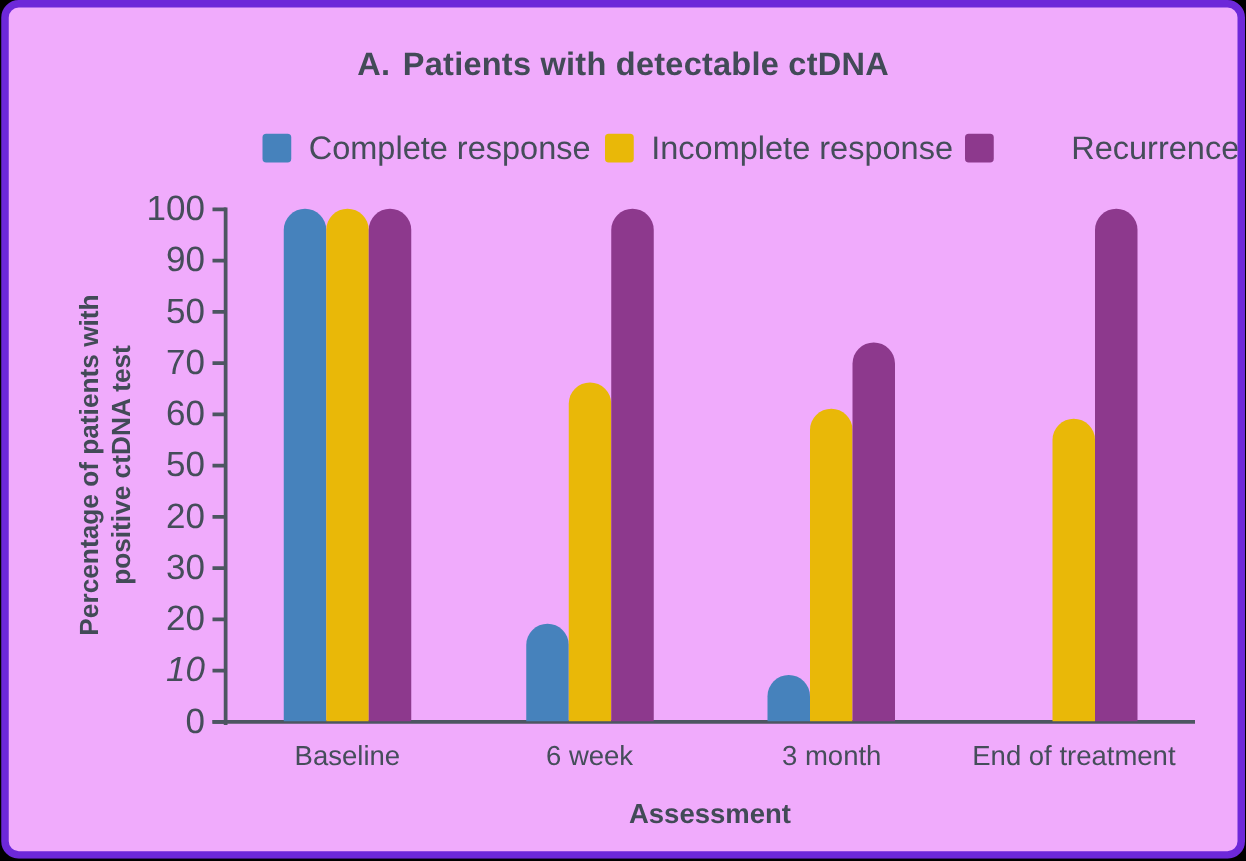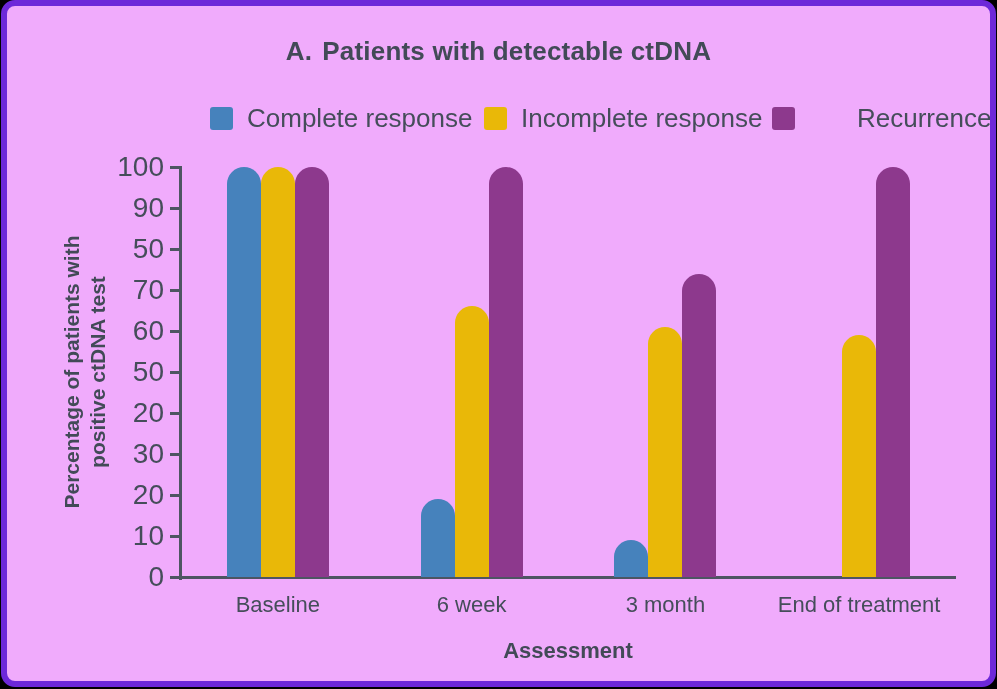--- a/index.html
+++ b/index.html
@@ -72,21 +72,21 @@
     <div class="y-axis-line"></div>
     <div class="x-axis-line"></div>
     <div class="y-axis-title">
       <div>Percentage of patients with</div>
       <div>positive ctDNA test</div>
     </div>
     <div class="x-axis-title">Assessment</div>
   <div class="y-tick" style="top: 570px;"></div>
       <div class="y-tick-label" style="top: 561px;">0</div>
       <div class="y-tick" style="top: 529px;"></div>
-      <div class="y-tick-label" style="top: 520px;">10</div>
+      <div class="y-tick-label" style="top: 520px; font-style: italic;">10</div>
       <div class="y-tick" style="top: 488px;"></div>
       <div class="y-tick-label" style="top: 479px;">20</div>
       <div class="y-tick" style="top: 447px;"></div>
       <div class="y-tick-label" style="top: 438px;">30</div>
       <div class="y-tick" style="top: 406px;"></div>
       <div class="y-tick-label" style="top: 397px;">20</div>
       <div class="y-tick" style="top: 365px;"></div>
       <div class="y-tick-label" style="top: 356px;">50</div>
       <div class="y-tick" style="top: 324px;"></div>
       <div class="y-tick-label" style="top: 315px;">60</div>

